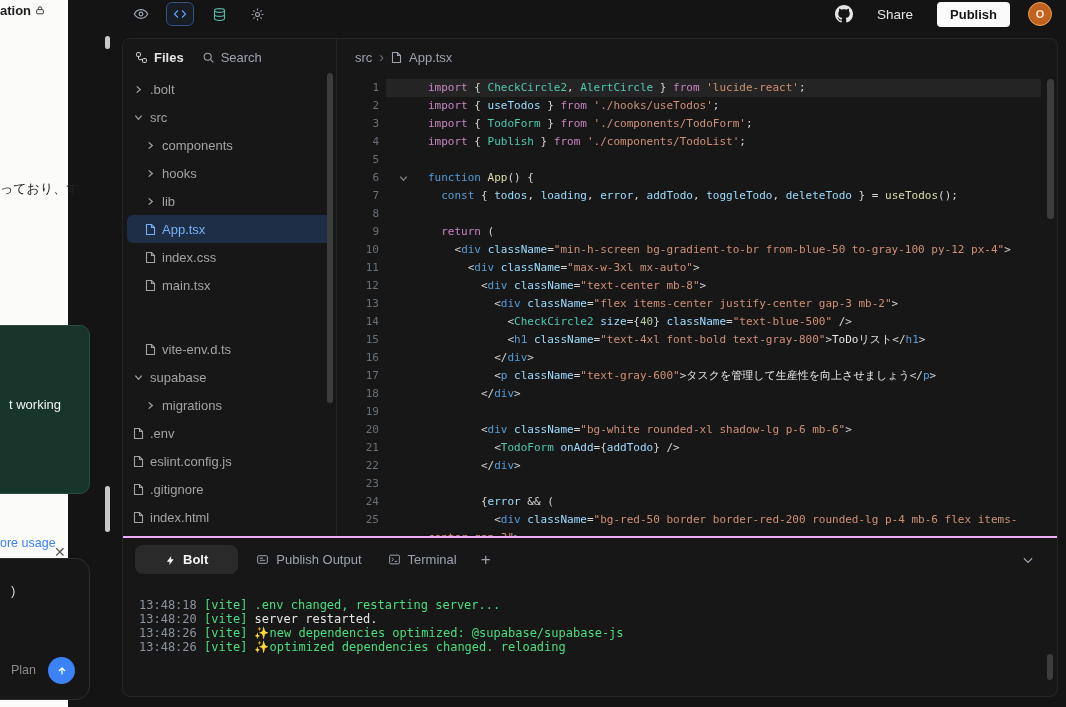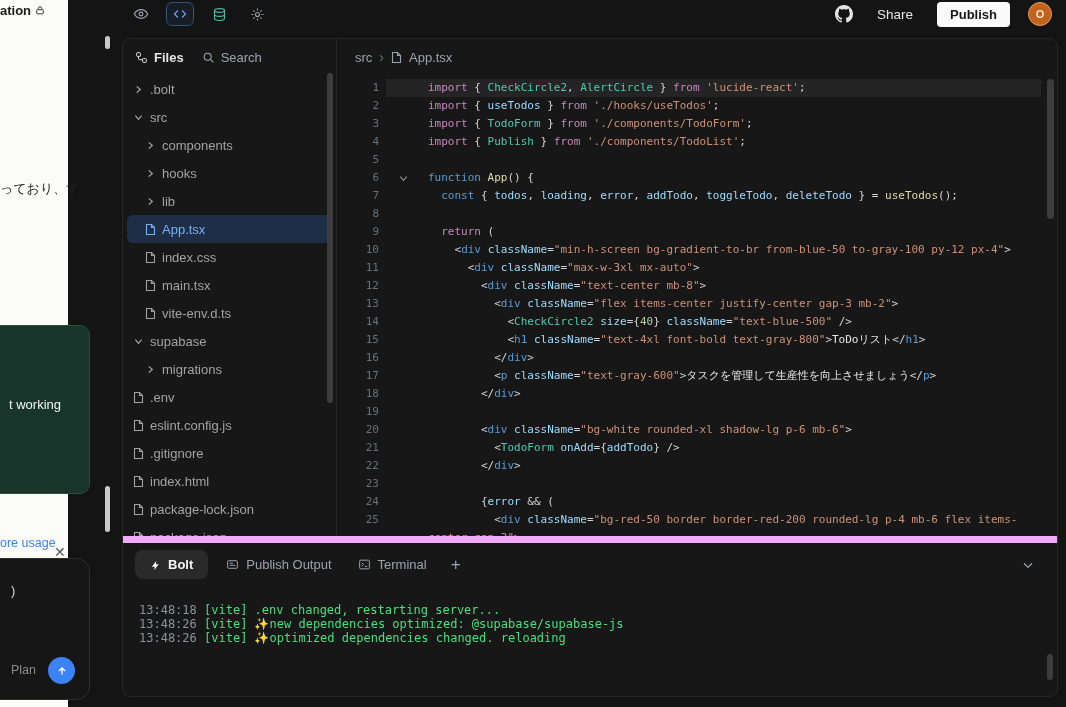--- a/index.html
+++ b/index.html
@@ -33,21 +33,21 @@
   .gh-icon{display:flex;color:#e5e5e5;cursor:pointer}
   .share-btn{color:#e5e5e5;font-size:13.5px;cursor:pointer;background:none;border:none;font-family:inherit}
   .publish-btn{background:#fafafa;color:#161616;font-size:13px;font-weight:600;border:none;border-radius:4px;
                padding:5px 13px;cursor:pointer;font-family:inherit}
   .avatar{width:22px;height:22px;border-radius:50%;background:#c2621f;border:1.5px solid #e0a05f;color:#ffe9d2;
           font-size:11px;font-weight:700;display:flex;align-items:center;justify-content:center;cursor:pointer}
 
   
   .workbench{position:absolute;left:122px;top:38px;width:934px;height:657px;background:#171717;
              border:1px solid #262626;border-radius:8px;display:flex;flex-direction:column;overflow:hidden;z-index:3}
-  .wb-top{display:flex;height:497px;min-height:497px;border-bottom:7px solid #f0abfc}
+  .wb-top{display:flex;height:497px;min-height:497px;border-bottom:2px solid #f0abfc}
 
   
   .files-panel{width:213px;min-width:213px;border-right:1px solid #262626;position:relative;overflow:hidden}
   .fp-header{height:28px;display:flex;align-items:center;gap:18px;padding:4px 0 0 12px}
   .fp-tab{display:flex;align-items:center;gap:6px;font-size:13px;cursor:pointer}
   .fp-tab.active{color:#e5e5e5;font-weight:600}
   .fp-tab.idle{color:#9ca3af}
   .file-tree{margin-top:4px}
   .tree-row{height:28px;display:flex;align-items:center;gap:6px;margin:0 4px;border-radius:6px;
             color:#a3a3a3;font-size:13px;cursor:pointer;white-space:nowrap;overflow:hidden}
@@ -68,21 +68,21 @@
   .codecol{position:absolute;left:91px;top:8px;font-size:11px;line-height:18px}
   .cl{height:18px;white-space:pre}
   .tk-kw{color:#c586c0}.tk-kw2{color:#569cd6}.tk-comp{color:#4ec9b0}.tk-fn{color:#dcdcaa}
   .tk-var{color:#9cdcfe}.tk-str{color:#ce9178}.tk-pun{color:#d4d4d4}.tk-tag{color:#569cd6}
   .tk-attr{color:#9cdcfe}.tk-num{color:#b5cea8}.tk-txt{color:#e8e8e8}
   .ed-sb{position:absolute;right:3px;top:8px;width:7px;height:140px;background:#3d3d3d;border-radius:4px}
 
   
   .terminal-panel{flex:1;position:relative;overflow:hidden}
   .term-tabs{display:flex;align-items:center;gap:10px;padding:5px 12px 0 12px;height:38px;box-sizing:border-box}
-  .bolt-tab{display:flex;align-items:flex-end;gap:7px;background:#2a2a2a;border-radius:8px;padding:7px 15px;
+  .bolt-tab{display:flex;align-items:flex-end;gap:7px;background:#2a2a2a;border-radius:8px;padding:7px 30px;
             color:#f5f5f5;font-size:13px;font-weight:600;cursor:pointer}
   .term-tab{display:flex;align-items:center;gap:7px;color:#9ca3af;font-size:13px;padding:7px 8px;cursor:pointer}
   .plus-btn{color:#9ca3af;font-size:17px;padding:0 6px;cursor:pointer}
   .term-chevron{margin-left:auto;margin-right:10px;color:#9ca3af;display:flex;cursor:pointer}
   .term-log{padding:22px 16px 0 16px;font-family:"DejaVu Sans Mono",monospace;font-size:12px;line-height:14px}
   .log-line{white-space:pre}
   .lt{color:#8b949e}
   .ltag{color:#4ade80;font-weight:400}
   .lmsg-ok{color:#4ade80}
   .lmsg-plain{color:#e5e5e5}
@@ -255,21 +255,21 @@
           </div>
           <div class="tree-row" style="padding-left: 17px;">
             <span class="tic">
               <svg width="11" height="13" viewBox="0 0 11 13" fill="none" stroke="currentColor" stroke-width="1.1">
                 <path d="M1.5 1.5h5l3 3v7h-8z"></path>
                 <path d="M6.5 1.5v3h3"></path>
               </svg>
             </span>
             <span>main.tsx</span>
           </div>
-          <div class="tree-row" style="padding-left: 17px;">
+          <div class="tree-row" style="padding-left: 17px; margin-top: 36px;">
             <span class="tic">
               <svg width="11" height="13" viewBox="0 0 11 13" fill="none" stroke="currentColor" stroke-width="1.1">
                 <path d="M1.5 1.5h5l3 3v7h-8z"></path>
                 <path d="M6.5 1.5v3h3"></path>
               </svg>
             </span>
             <span>vite-env.d.ts</span>
           </div>
           <div class="tree-row" style="padding-left: 5px;">
             <span class="tic">
@@ -455,18 +455,19 @@
       </div>
       <div class="plus-btn">+</div>
       <div class="term-chevron">
         <svg width="14" height="14" viewBox="0 0 24 24" fill="none" stroke="currentColor" stroke-width="2">
             <path d="M5 9l7 7 7-7"></path>
           </svg>
       </div>
     </div>
     <div class="term-log">
         <div class="log-line"><span class="lt">13:48:18 </span><span class="ltag">[vite] </span><span class="lmsg-ok">.env changed, restarting server...</span></div>
+        <div class="log-line"><span class="lt">13:48:20 </span><span class="ltag">[vite] </span><span class="lmsg-plain">server restarted.</span></div>
         <div class="log-line"><span class="lt">13:48:26 </span><span class="ltag">[vite] </span><span class="lmsg-ok">✨new dependencies optimized: @supabase/supabase-js</span></div>
         <div class="log-line"><span class="lt">13:48:26 </span><span class="ltag">[vite] </span><span class="lmsg-ok">✨optimized dependencies changed. reloading</span></div>
       </div>
     <div class="term-sb"></div>
   </section>
 </div>
 
 </body></html>

